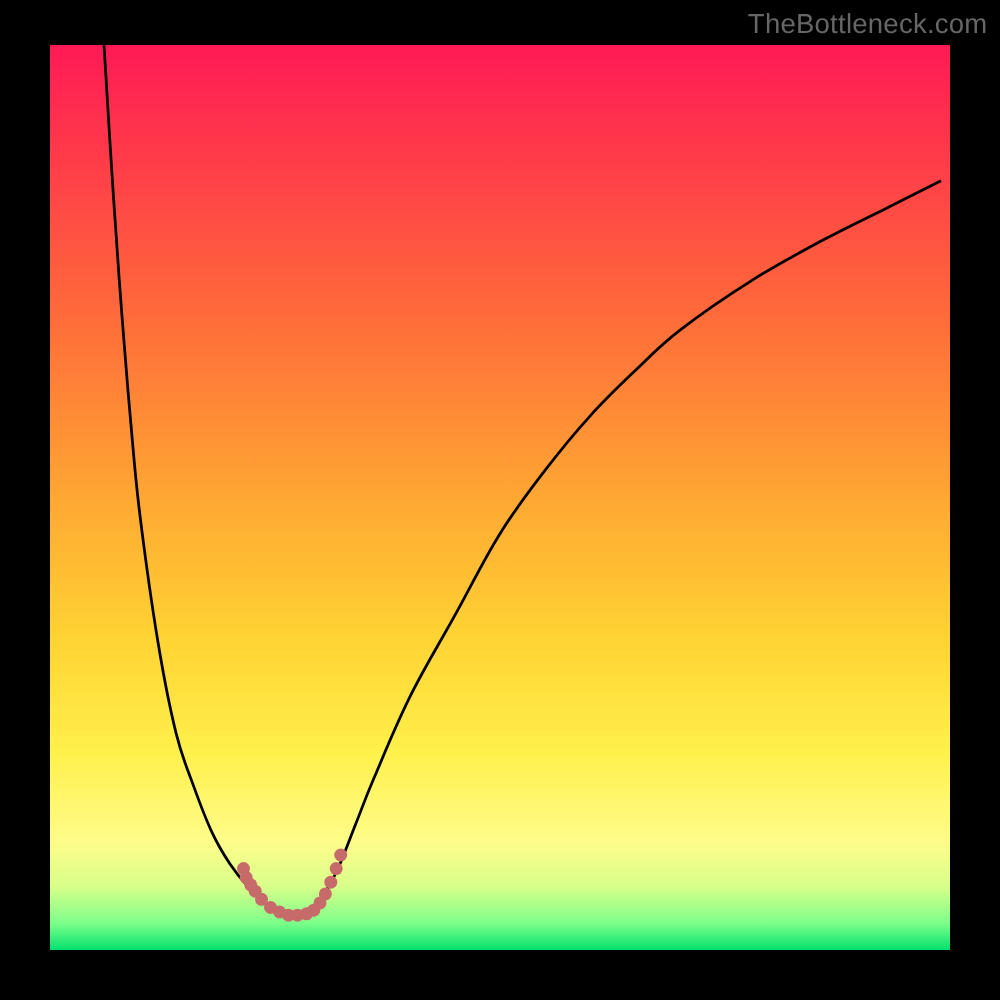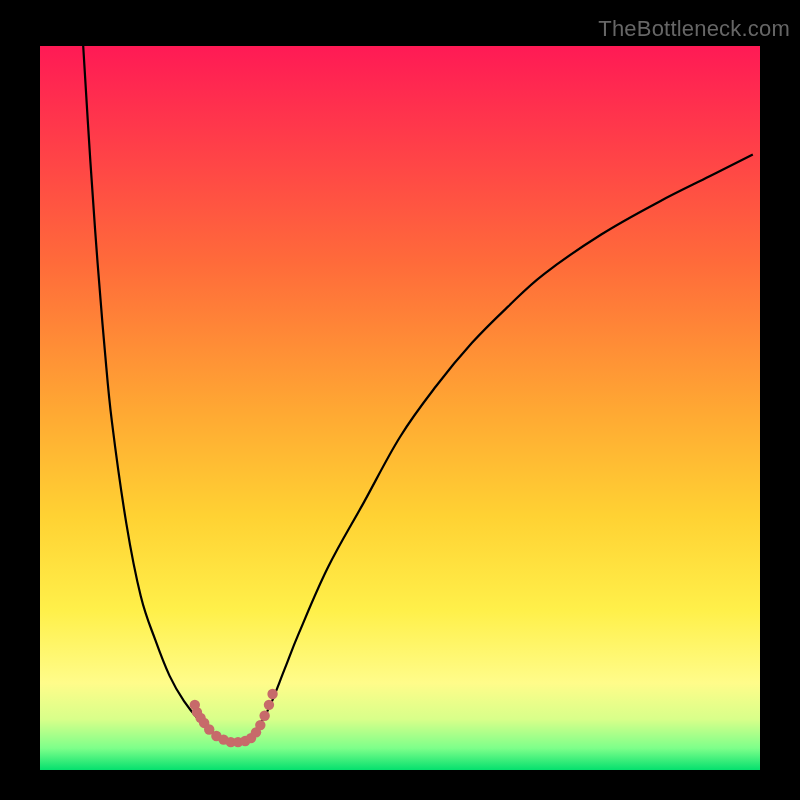--- a/index.html
+++ b/index.html
@@ -9,21 +9,20 @@
     height: 800px;
     background: #000;
     overflow: hidden;
     font-family: Arial, Helvetica, sans-serif;
   }
   .stage {
     position: relative;
     width: 800px;
     height: 651px;
     background: #000;
-    margin-top: 10px;
   }
   .watermark {
     position: absolute;
     top: 6px;
     right: 10px;
     color: #666;
     font-size: 22px;
     font-weight: 400;
     letter-spacing: 0.2px;
     z-index: 10;

